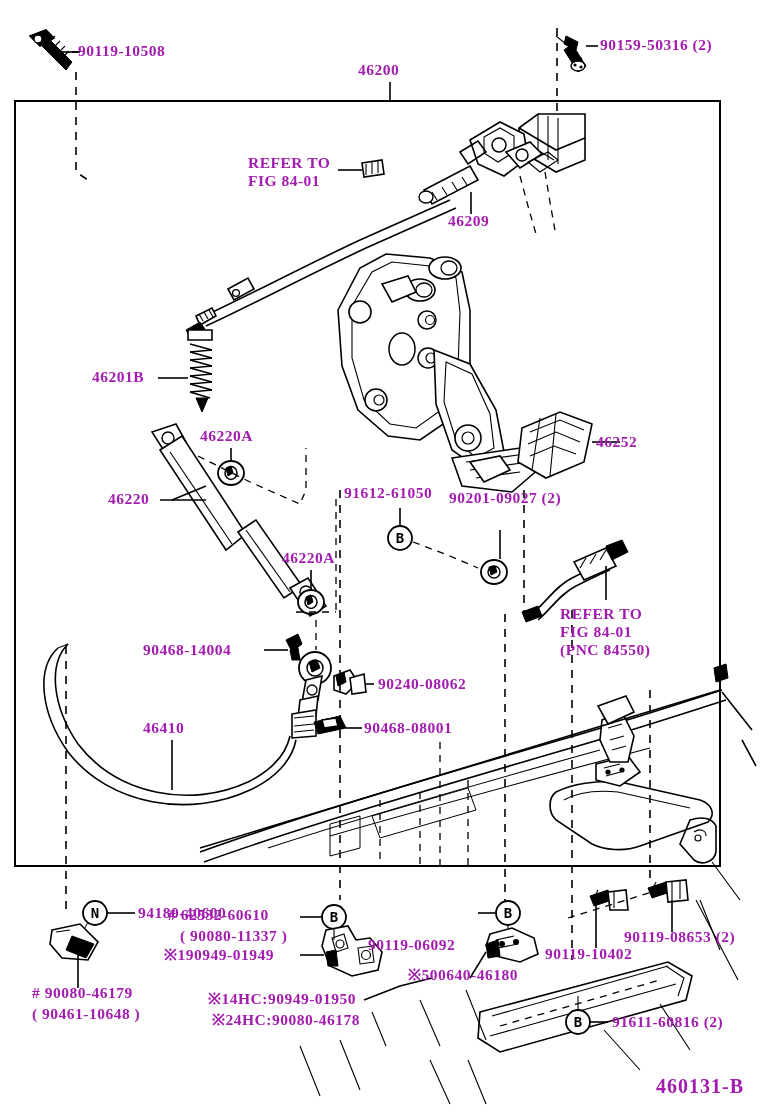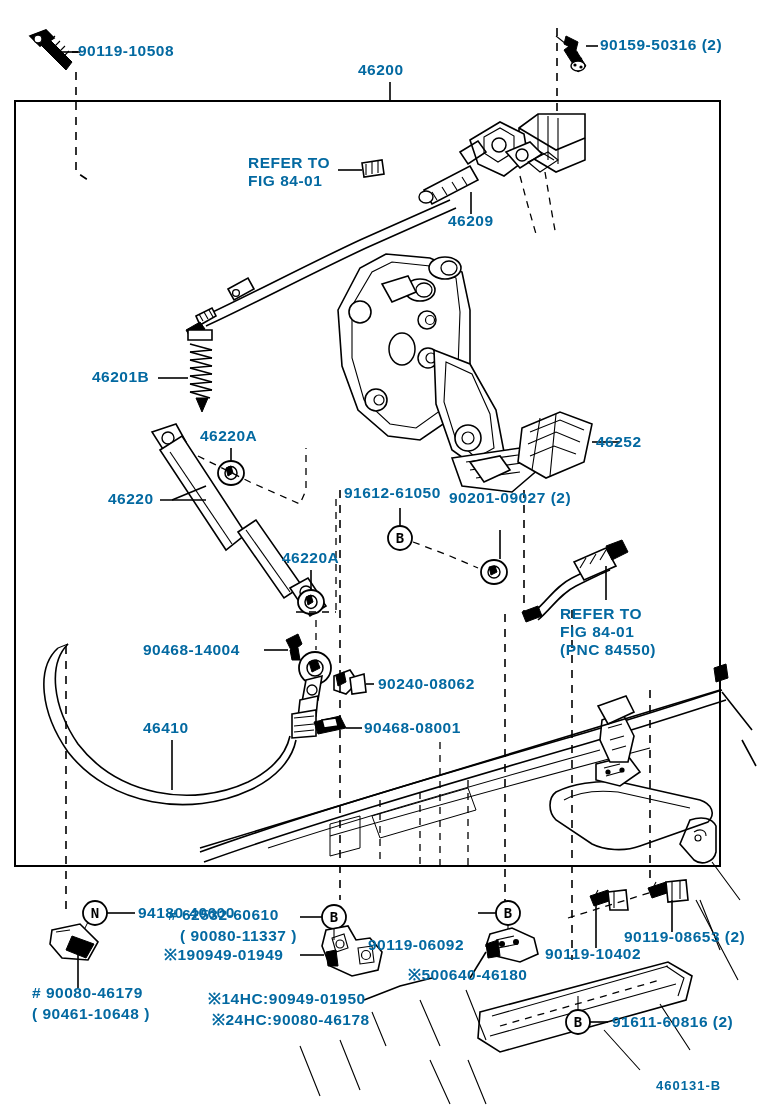--- a/index.html
+++ b/index.html
@@ -7,29 +7,29 @@
   body{
     width:760px;height:1112px;
     font-family:"DejaVu Sans Mono","Liberation Mono",monospace;
     color:#000;
     position:relative;
     overflow:hidden;
   }
   #stage{position:absolute;left:0;top:0;width:760px;height:1112px;}
   .lbl{
     position:absolute;
-    font-family:Liberation Sans, sans-serif;
+    font-family:Liberation Serif, serif;
     font-size:15.5px;
     font-weight:700;
     letter-spacing:0.5px;
     white-space:pre;
-    color:#0369a1;
+    color:#a21caf;
     line-height:18px;
   }
-  .lbl.dcode{font-size:13px;letter-spacing:1px;}
+  .lbl.dcode{font-size:20px;letter-spacing:1px;}
   svg{position:absolute;left:0;top:0;}
   .ln{stroke:#000;stroke-width:1.6;fill:none;}
   .ln2{stroke:#000;stroke-width:1.1;fill:none;}
   .lnthin{stroke:#000;stroke-width:1;fill:none;}
   .dash{stroke:#000;stroke-width:1.6;fill:none;stroke-dasharray:8 7;}
   .dashthin{stroke:#000;stroke-width:1.3;fill:none;stroke-dasharray:7 6;}
   .frame{stroke:#000;stroke-width:2;fill:none;}
   .solidfill{fill:#000;stroke:#000;stroke-width:1;}
   .white{fill:#fff;stroke:#000;stroke-width:1.6;}
   .circ{fill:#fff;stroke:#000;stroke-width:1.8;}

